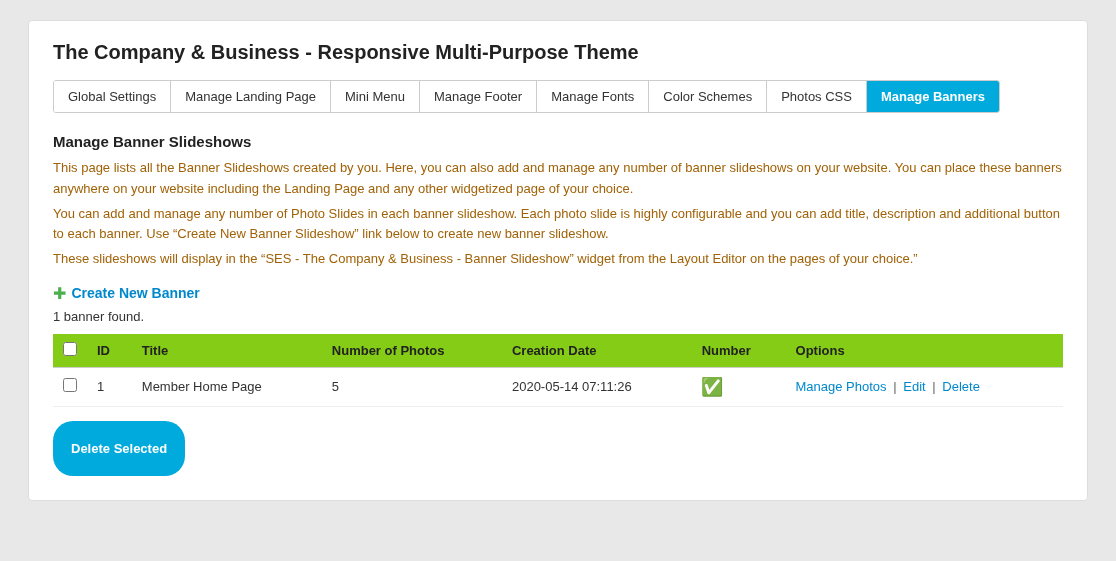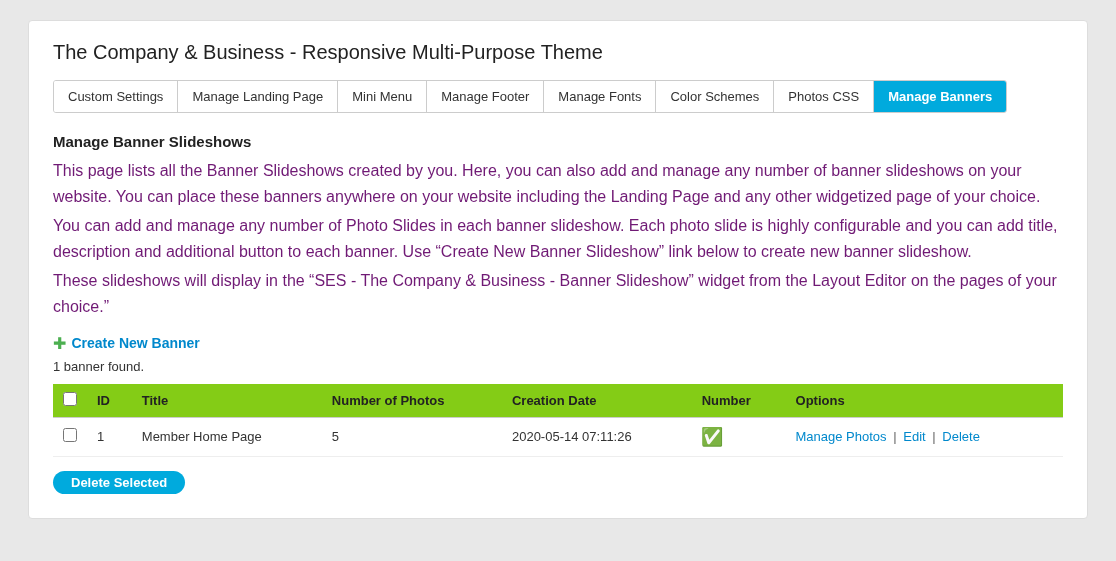--- a/index.html
+++ b/index.html
@@ -15,21 +15,21 @@
     }
     .container {
       background: #fff;
       border: 1px solid #ddd;
       border-radius: 4px;
       width: 1060px;
       padding: 20px 24px 24px 24px;
     }
     .page-title {
       font-size: 20px;
-      font-weight: normal;
+      font-weight: bold;
       color: #222;
       margin-bottom: 16px;
     }
     .tabs {
       display: flex;
       border: 1px solid #ccc;
       border-radius: 3px;
       overflow: hidden;
       margin-bottom: 20px;
       width: fit-content;
@@ -51,24 +51,24 @@
       color: #fff;
       font-weight: bold;
     }
     .section-title {
       font-size: 15px;
       font-weight: bold;
       color: #222;
       margin-bottom: 8px;
     }
     .description {
-      color: #701a75;
+      color: #a16207;
       line-height: 1.6;
       margin-bottom: 4px;
-      font-size: 16px;
+      font-size: 13px;
     }
     .create-link-row {
       display: flex;
       align-items: center;
       margin: 14px 0 6px 0;
     }
     .plus-icon {
       color: #4caf50;
       font-size: 16px;
       margin-right: 5px;
@@ -122,39 +122,39 @@
     }
     .options-separator {
       color: #666;
       margin: 0 3px;
     }
     .delete-btn {
       background: #00aadd;
       color: #fff;
       border: none;
       border-radius: 20px;
-      padding: 4px 18px;
+      padding: 20px 18px;
       font-size: 13px;
       cursor: pointer;
       font-weight: bold;
     }
     input[type="checkbox"] {
       width: 14px;
       height: 14px;
       cursor: pointer;
     }
   </style>
 </head>
 <body>
 
 <div class="container">
   <div class="page-title">The Company &amp; Business - Responsive Multi-Purpose Theme</div>
 
   <div class="tabs">
-    <div class="tab">Custom Settings</div>
+    <div class="tab">Global Settings</div>
     <div class="tab">Manage Landing Page</div>
     <div class="tab">Mini Menu</div>
     <div class="tab">Manage Footer</div>
     <div class="tab">Manage Fonts</div>
     <div class="tab">Color Schemes</div>
     <div class="tab">Photos CSS</div>
     <div class="tab active">Manage Banners</div>
   </div>
 
   <div class="section-title">Manage Banner Slideshows</div>

